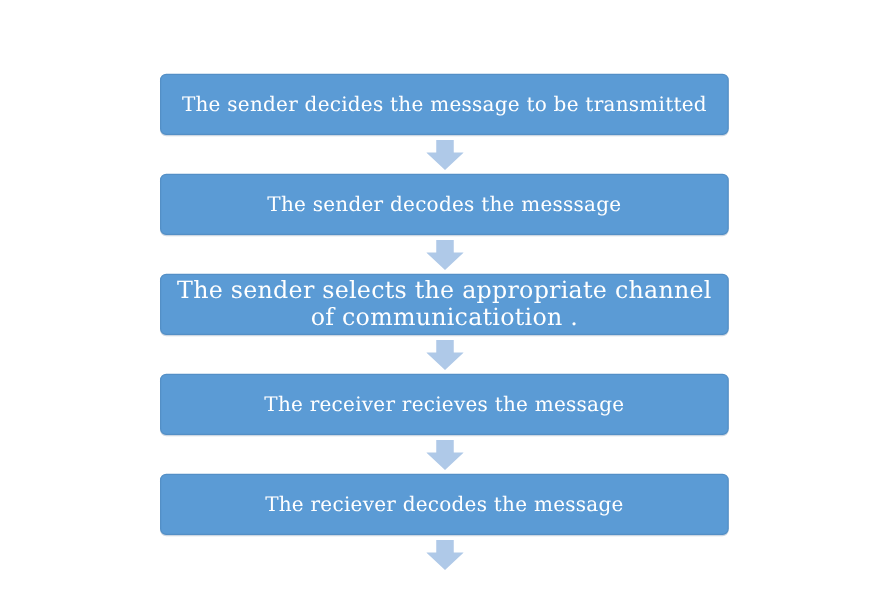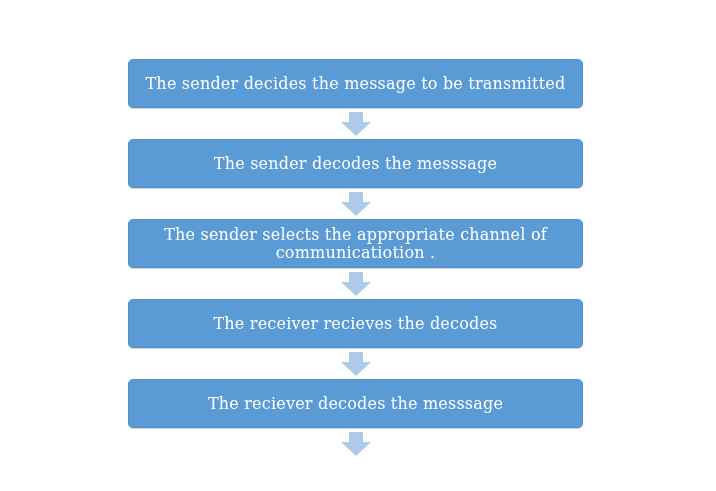--- a/index.html
+++ b/index.html
@@ -46,21 +46,21 @@
   }
   .step-label {
     color: var(--text-color, #ffffff);
     font-size: 16px;
     line-height: 1.12;
     text-align: center;
     letter-spacing: 0.2px;
   }
   
   .step-wrap:nth-child(3) .step-label {
-    font-size: 16px;
+    font-size: 19px;
   }
   .arrow-zone {
     height: 31px;
     display: flex;
     align-items: center;
     justify-content: center;
   }
   .arrow-zone svg {
     display: block;
   }
@@ -98,32 +98,32 @@
     </div>
     <div class="arrow-zone">
       <svg width="30" height="24" viewBox="0 0 30 24" aria-hidden="true">
         <path d="M8 0 H22 V10 H30 L15 24 L0 10 H8 Z" fill="var(--arrow-fill, #AFC9E8)"></path>
       </svg>
     </div>
   </div>
 
   <div class="step-wrap">
     <div class="step-box">
-      <span class="step-label">The receiver recieves the decodes</span>
+      <span class="step-label">The receiver recieves the message</span>
     </div>
     <div class="arrow-zone">
       <svg width="30" height="24" viewBox="0 0 30 24" aria-hidden="true">
         <path d="M8 0 H22 V10 H30 L15 24 L0 10 H8 Z" fill="var(--arrow-fill, #AFC9E8)"></path>
       </svg>
     </div>
   </div>
 
   <div class="step-wrap">
     <div class="step-box">
-      <span class="step-label">The reciever decodes the messsage</span>
+      <span class="step-label">The reciever decodes the message</span>
     </div>
     <div class="arrow-zone">
       <svg width="30" height="24" viewBox="0 0 30 24" aria-hidden="true">
         <path d="M8 0 H22 V10 H30 L15 24 L0 10 H8 Z" fill="var(--arrow-fill, #AFC9E8)"></path>
       </svg>
     </div>
   </div>
 
 </div>
 </div>

